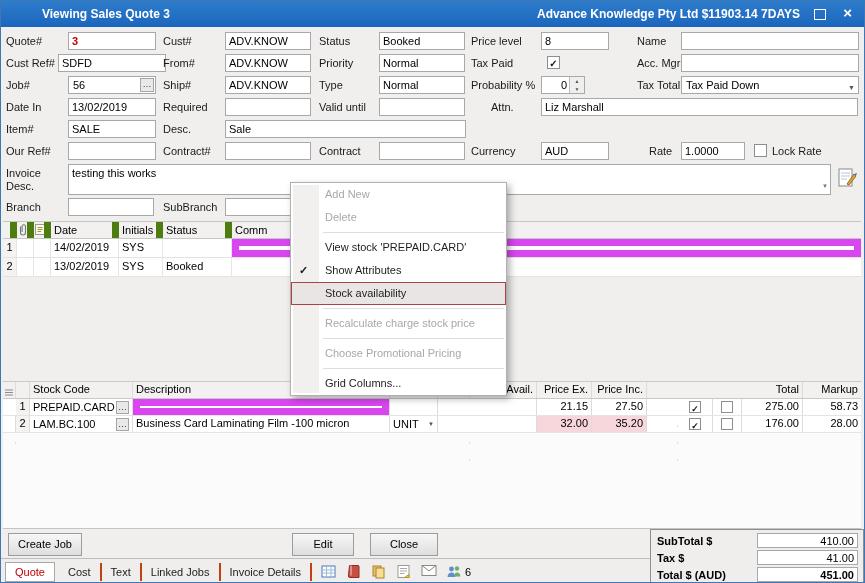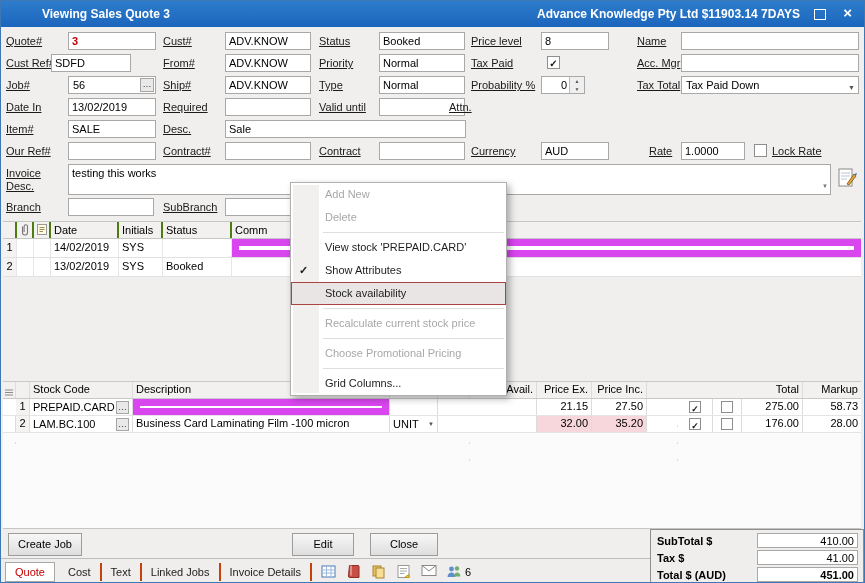--- a/index.html
+++ b/index.html
@@ -6,38 +6,38 @@
   .window{position:relative;width:865px;height:583px;background:#f0efee;border:1px solid #3c78b4;
           box-sizing:border-box;overflow:hidden;font-size:11px;color:#000;}
   
   .titlebar{position:absolute;left:0;top:0;right:0;height:26px;
             background:linear-gradient(#2e7ccc,#1b66bd);color:#fff;}
   .titlebar .title{position:absolute;left:8px;top:6px;font-size:12px;font-weight:bold;margin-left:33px;}
   .titlebar .company{position:absolute;right:64px;top:6px;font-size:12px;font-weight:bold;white-space:nowrap;}
   .tb-restore{position:absolute;right:38px;top:8px;width:10px;height:9px;border:1px solid #fff;display:inline-block;}
   .tb-close{position:absolute;right:12px;top:3px;font-size:15px;font-weight:bold;cursor:default;}
   
-  .lbl{position:absolute;white-space:nowrap;color:#1a1a1a;text-decoration:underline;}
+  .lbl{position:absolute;white-space:nowrap;color:#1a1a1a;}
   .fld{position:absolute;height:18px;background:#fff;border:1px solid #a8a8a8;box-sizing:border-box;
        padding:2px 3px 0;white-space:nowrap;overflow:hidden;line-height:13px;}
   .ellbtn{position:absolute;width:14px;height:14px;background:#e9e9e9;border:1px solid #a5a5a5;
           font-size:9px;line-height:10px;text-align:center;color:#333;box-sizing:border-box;}
   .ddarrow{position:absolute;right:3px;top:4px;font-size:7px;color:#555;}
   .spinbtns{position:absolute;right:0;top:0;bottom:0;width:14px;border-left:1px solid #bbb;
             display:flex;flex-direction:column;background:#efefef;}
   .spinbtns i{flex:1;font-style:normal;font-size:5px;line-height:8px;text-align:center;color:#555;}
   .cbox{position:absolute;width:13px;height:13px;background:#fff;border:1px solid #8e8e8e;
         box-sizing:border-box;text-align:center;}
   .cbox i{font-style:normal;font-size:10px;line-height:11px;font-weight:bold;color:#111;}
   
   .grid1{position:absolute;left:2px;top:220px;width:858px;}
   .g1head,.g1row{display:flex;box-sizing:border-box;}
   .g1head{height:18px;background:#f2f1f0;border-top:1px solid #c6c6c6;border-bottom:1px solid #c6c6c6;}
   .g1row{height:19px;background:#fff;border-bottom:1px solid #e2e2e2;}
-  .hc,.c{box-sizing:border-box;border-right:2px solid #4d7c0f;padding:2px 3px;overflow:hidden;white-space:nowrap;}
+  .hc,.c{box-sizing:border-box;border-right:7px solid #4d7c0f;padding:2px 3px;overflow:hidden;white-space:nowrap;}
   .c{border-right:1px solid #e6e6e6;}
   .numc{background:#f4f3f2;text-align:center;}
   .grid2{position:absolute;left:2px;top:380px;width:858px;height:148px;background:#fbfbfb;
          border-top:1px solid #c9c9c9;border-bottom:1px solid #c4c4c4;box-sizing:border-box;}
   .g2head,.g2row{display:flex;box-sizing:border-box;}
   .g2head{height:17px;background:#f2f1f0;border-bottom:1px solid #c9c9c9;}
   .g2row{height:17px;background:#fff;border-bottom:1px solid #e4e4e4;}
   .c2,.h2{box-sizing:border-box;border-right:1px solid #dcdcdc;padding:1px 3px;overflow:hidden;
           white-space:nowrap;line-height:13px;}
   .tr{text-align:right;}.tc{text-align:left;margin-top:43px;}
@@ -86,21 +86,21 @@
   <span class="lbl" style="left:162px;top:34px">Cust#</span>
   <div class="fld" style="left:224px;top:31px;width:86px">ADV.KNOW</div>
   <span class="lbl" style="left:318px;top:34px">Status</span>
   <div class="fld" style="left:378px;top:31px;width:86px">Booked</div>
   <span class="lbl" style="left:470px;top:34px">Price level</span>
   <div class="fld" style="left:540px;top:31px;width:68px">8</div>
   <span class="lbl" style="left:636px;top:34px">Name</span>
   <div class="fld" style="left:680px;top:31px;width:178px"></div>
 
   <span class="lbl" style="left:5px;top:56px">Cust Ref#</span>
-  <div class="fld" style="left:50px;top:53px;width:80px">SDFD</div>
+  <div class="fld" style="left:57px;top:53px;width:108px">SDFD</div>
   <span class="lbl" style="left:162px;top:56px">From#</span>
   <div class="fld" style="left:224px;top:53px;width:86px">ADV.KNOW</div>
   <span class="lbl" style="left:318px;top:56px">Priority</span>
   <div class="fld" style="left:378px;top:53px;width:86px">Normal</div>
   <span class="lbl" style="left:470px;top:56px">Tax Paid</span>
   <span class="cbox" style="left:546px;top:55px"><i>✓</i></span>
   <span class="lbl" style="left:636px;top:56px">Acc. Mgr</span>
   <div class="fld" style="left:680px;top:53px;width:178px"></div>
 
   <span class="lbl" style="left:5px;top:78px">Job#</span>
@@ -125,21 +125,22 @@
     <span style="position:absolute;left:4px;top:2px">Tax Paid Down</span>
     <span class="ddarrow">▼</span>
   </div>
 
   <span class="lbl" style="left:5px;top:100px">Date In</span>
   <div class="fld" style="left:67px;top:97px;width:88px">13/02/2019</div>
   <span class="lbl" style="left:162px;top:100px">Required</span>
   <div class="fld" style="left:224px;top:97px;width:86px"></div>
   <span class="lbl" style="left:318px;top:100px">Valid until</span>
   <div class="fld" style="left:378px;top:97px;width:86px"></div>
-  <span class="lbl" style="left:448px;top:100px">Attn.</span>
+  <span class="lbl" style="left:490px;top:100px">Attn.</span>
+  <div class="fld" style="left:540px;top:97px;width:317px">Liz Marshall</div>
 
   <span class="lbl" style="left:5px;top:122px">Item#</span>
   <div class="fld" style="left:67px;top:119px;width:88px">SALE</div>
   <span class="lbl" style="left:162px;top:122px">Desc.</span>
   <div class="fld" style="left:224px;top:119px;width:241px">Sale</div>
 
   <span class="lbl" style="left:5px;top:144px">Our Ref#</span>
   <div class="fld" style="left:67px;top:141px;width:88px"></div>
   <span class="lbl" style="left:162px;top:144px">Contract#</span>
   <div class="fld" style="left:224px;top:141px;width:86px"></div>
@@ -291,21 +292,21 @@
     <div class="mi dis">Add New</div>
     <div class="mi dis">Delete</div>
     <div class="msep"></div>
     <div class="mi">View stock 'PREPAID.CARD'</div>
     <div class="mi">
       <span class="mchk">✓</span>
       <span>Show Attributes</span>
     </div>
     <div class="mi hl">Stock availability</div>
     <div class="msep"></div>
-    <div class="mi dis">Recalculate current stock price</div>
+    <div class="mi dis">Recalculate charge stock price</div>
     <div class="msep"></div>
     <div class="mi dis">Choose Promotional Pricing</div>
     <div class="msep"></div>
     <div class="mi">Grid Columns...</div>
   </div>
 
   <div class="pbtn" style="left:7px;top:532px;width:74px">Create Job</div>
   <div class="pbtn" style="left:291px;top:532px;width:62px">Edit</div>
   <div class="pbtn" style="left:369px;top:532px;width:68px">Close</div>
 

